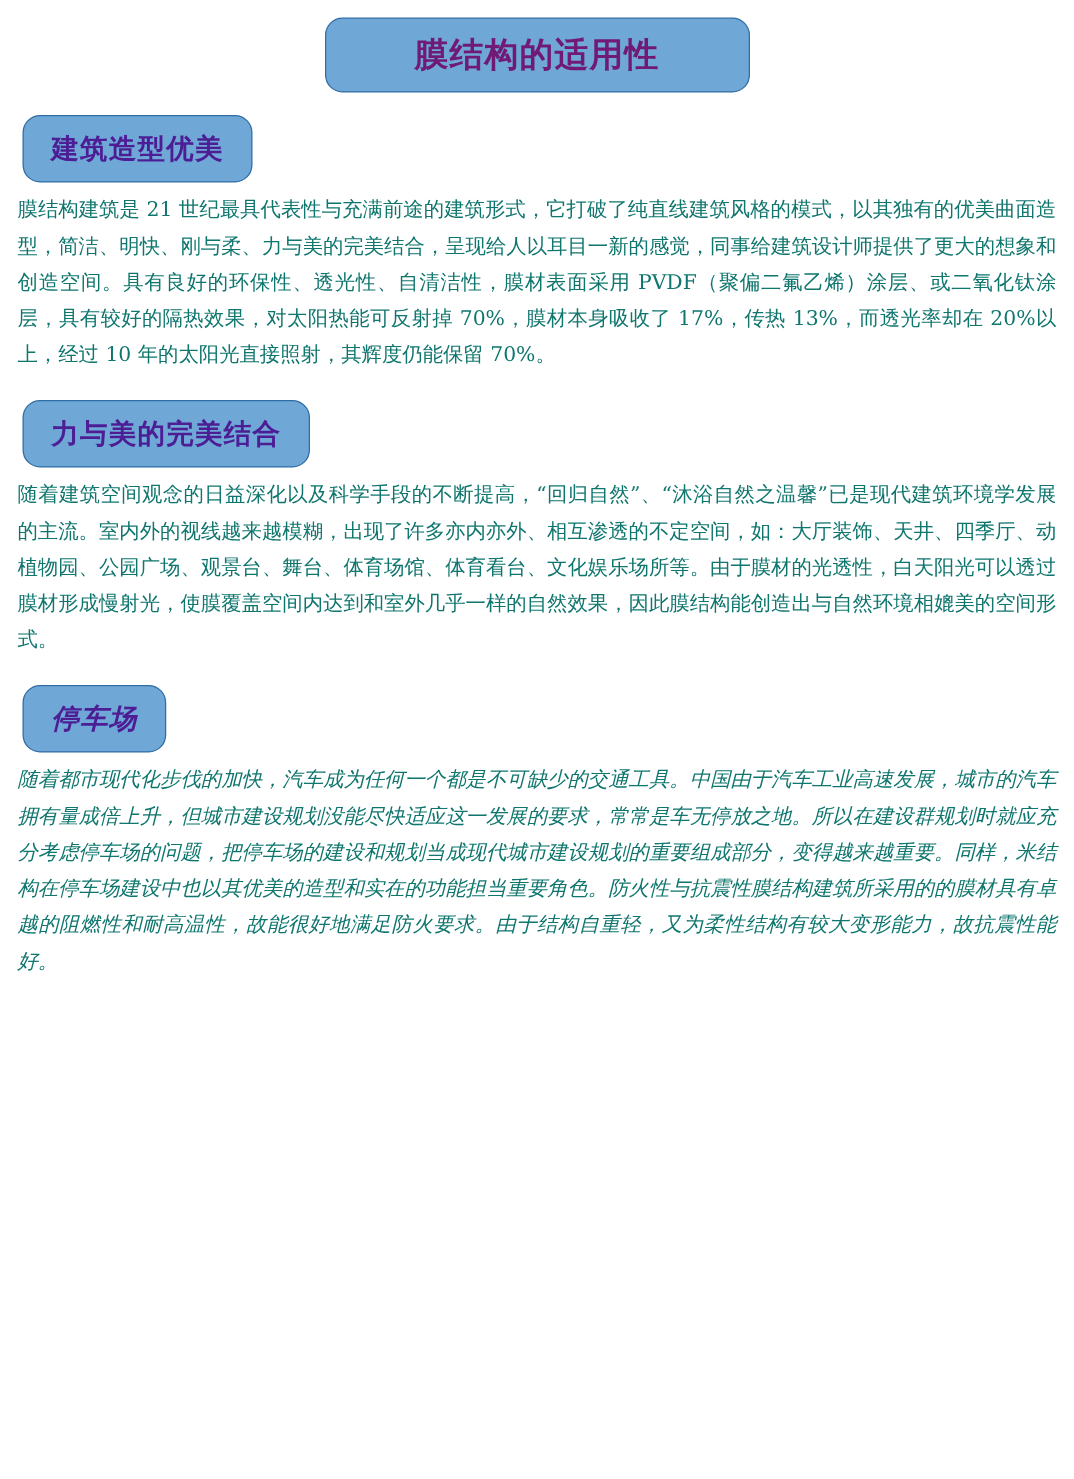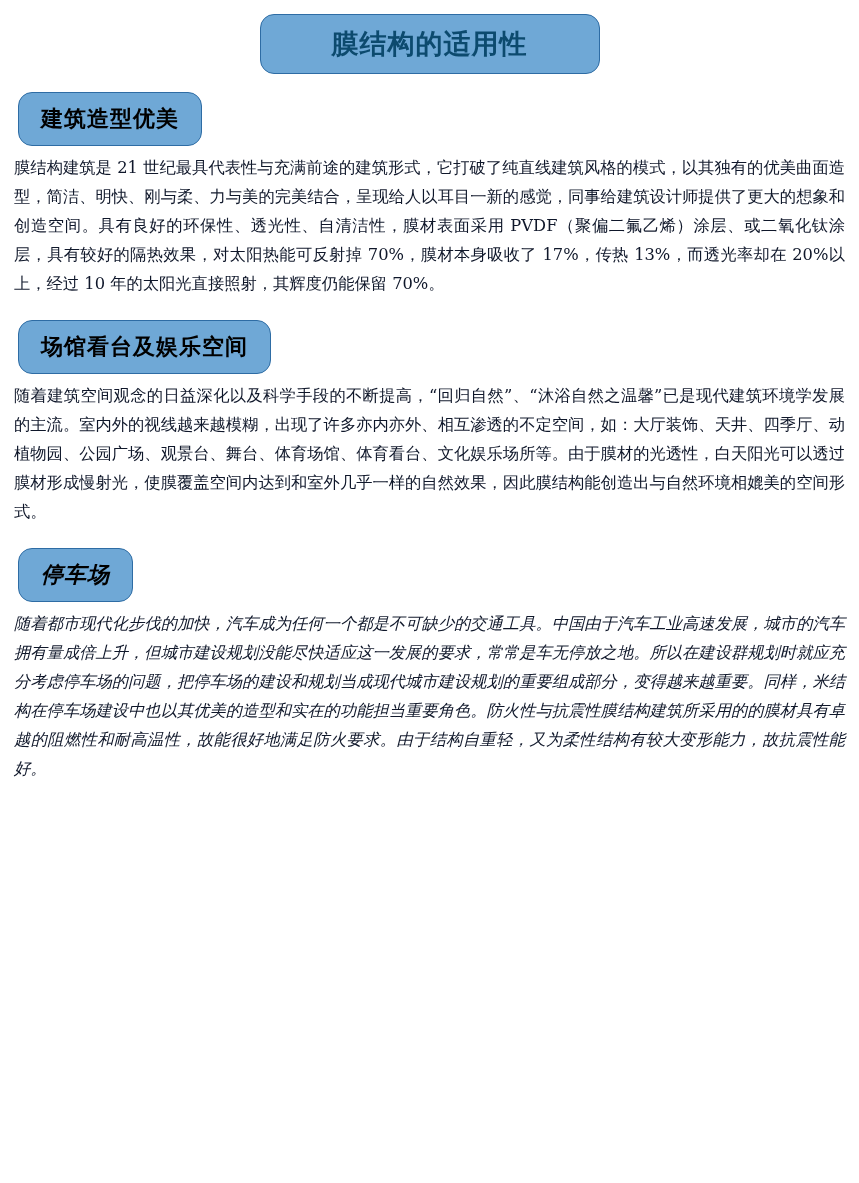--- a/index.html
+++ b/index.html
@@ -35,21 +35,21 @@
     height: 60px;
     display: flex;
     align-items: center;
     justify-content: center;
     box-sizing: border-box;
   }
   .title-box .title-text {
     font-family: "DejaVu Sans", "Liberation Sans", sans-serif;
     font-weight: bold;
     font-size: 27px;
-    color: #0c4a6e;
+    color: #701a75;
     letter-spacing: 1px;
     text-align: right;
   }
   
   .section {
     margin-top: 10px;
   }
   .pill {
     display: inline-flex;
     align-items: center;
@@ -59,30 +59,30 @@
     border-radius: 14px;
     height: 54px;
     padding: 0 22px;
     box-sizing: border-box;
     margin-left: 6px;
   }
   .pill .pill-text {
     font-family: "DejaVu Sans", "Liberation Sans", sans-serif;
     font-weight: bold;
     font-size: 22px;
-    color: #000000;
+    color: #4c1d95;
     letter-spacing: 1px;
     white-space: nowrap;
   }
   
   .body-text {
     font-family: "DejaVu Serif", "Liberation Serif", serif;
     font-size: 16.3px;
     line-height: 29px;
-    color: #0f172a;
+    color: #0f766e;
     text-align: justify;
     text-justify: inter-ideograph;
     margin: 7px 2px 0 2px;
     letter-spacing: 0px;
   }
   .s-arch  { margin-top: 18px; }
   .s-span  { margin-top: 22px; }
   .s-venue { margin-top: 22px; }
   .s-park  { margin-top: 22px; font-style: italic; }
   .s-short { margin-top: 22px; }
@@ -101,21 +101,21 @@
   <div class="section s-arch">
     <div class="pill">
       <span class="pill-text">建筑造型优美</span>
     </div>
     <p class="body-text">膜结构建筑是 21 世纪最具代表性与充满前途的建筑形式，它打破了纯直线建筑风格的模式，以其独有的优美曲面造型，简洁、明快、刚与柔、力与美的完美结合，呈现给人以耳目一新的感觉，同事给建筑设计师提供了更大的想象和创造空间。具有良好的环保性、透光性、自清洁性，膜材表面采用 PVDF（聚偏二氟乙烯）涂层、或二氧化钛涂层，具有较好的隔热效果，对太阳热能可反射掉 70%，膜材本身吸收了 17%，传热 13%，而透光率却在 20%以上，经过 10 年的太阳光直接照射，其辉度仍能保留 70%。</p>
   </div>
 
 
   <div class="section s-venue">
     <div class="pill">
-      <span class="pill-text">场馆看台及娱乐空间</span>
+      <span class="pill-text">力与美的完美结合</span>
     </div>
     <p class="body-text">随着建筑空间观念的日益深化以及科学手段的不断提高，“回归自然”、“沐浴自然之温馨”已是现代建筑环境学发展的主流。室内外的视线越来越模糊，出现了许多亦内亦外、相互渗透的不定空间，如：大厅装饰、天井、四季厅、动植物园、公园广场、观景台、舞台、体育场馆、体育看台、文化娱乐场所等。由于膜材的光透性，白天阳光可以透过膜材形成慢射光，使膜覆盖空间内达到和室外几乎一样的自然效果，因此膜结构能创造出与自然环境相媲美的空间形式。</p>
   </div>
 
   <div class="section s-park">
     <div class="pill">
       <span class="pill-text">停车场</span>
     </div>
     <p class="body-text">随着都市现代化步伐的加快，汽车成为任何一个都是不可缺少的交通工具。中国由于汽车工业高速发展，城市的汽车拥有量成倍上升，但城市建设规划没能尽快适应这一发展的要求，常常是车无停放之地。所以在建设群规划时就应充分考虑停车场的问题，把停车场的建设和规划当成现代城市建设规划的重要组成部分，变得越来越重要。同样，米结构在停车场建设中也以其优美的造型和实在的功能担当重要角色。防火性与抗震性膜结构建筑所采用的的膜材具有卓越的阻燃性和耐高温性，故能很好地满足防火要求。由于结构自重轻，又为柔性结构有较大变形能力，故抗震性能好。</p>
   </div>

